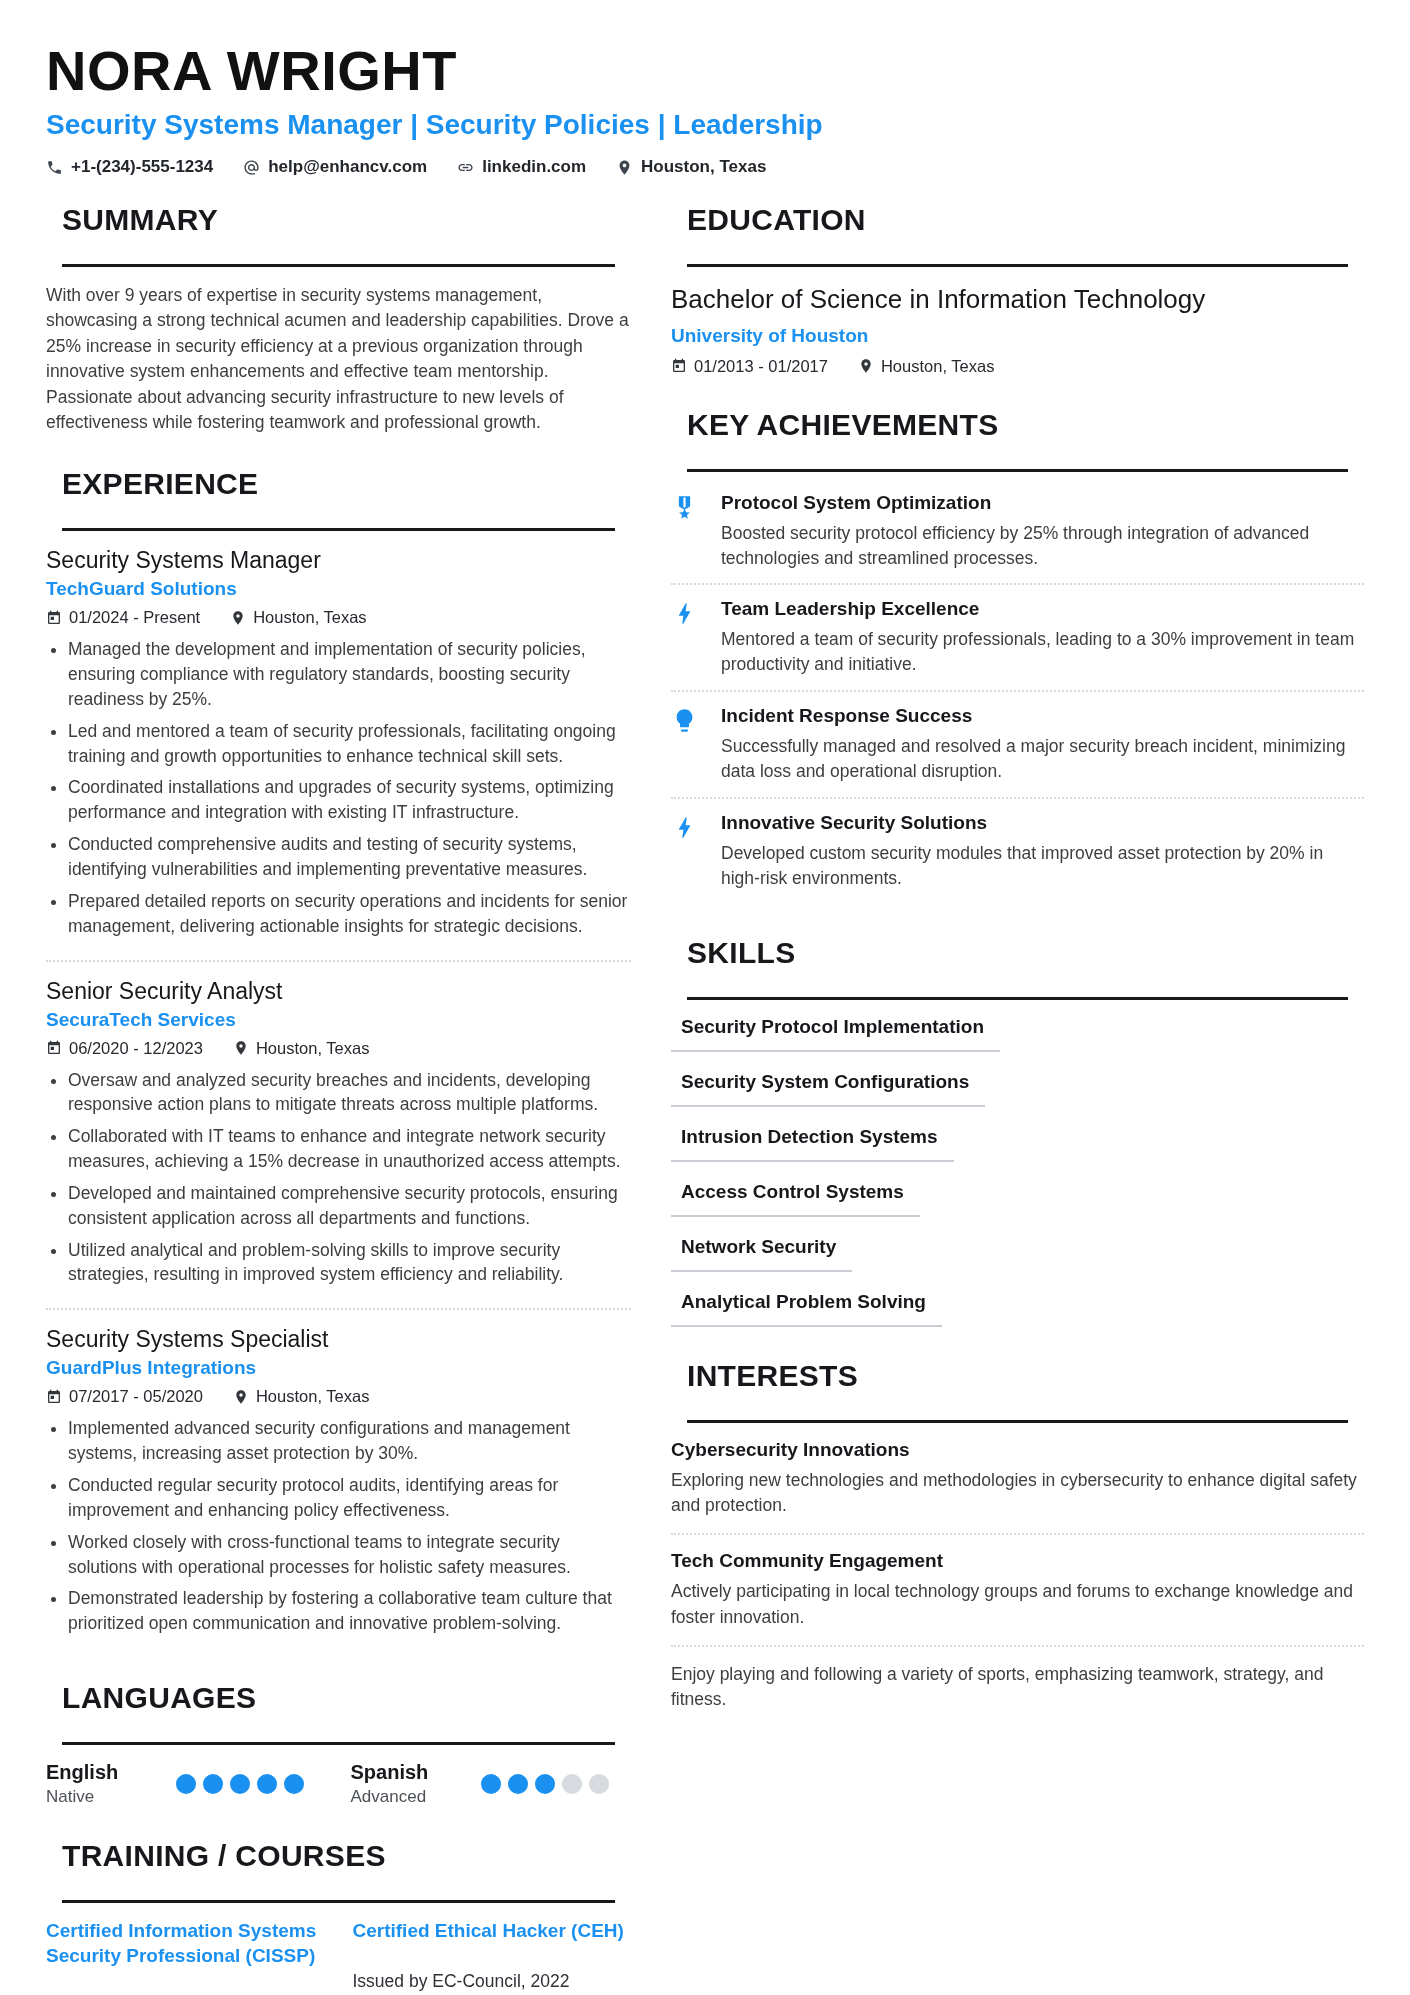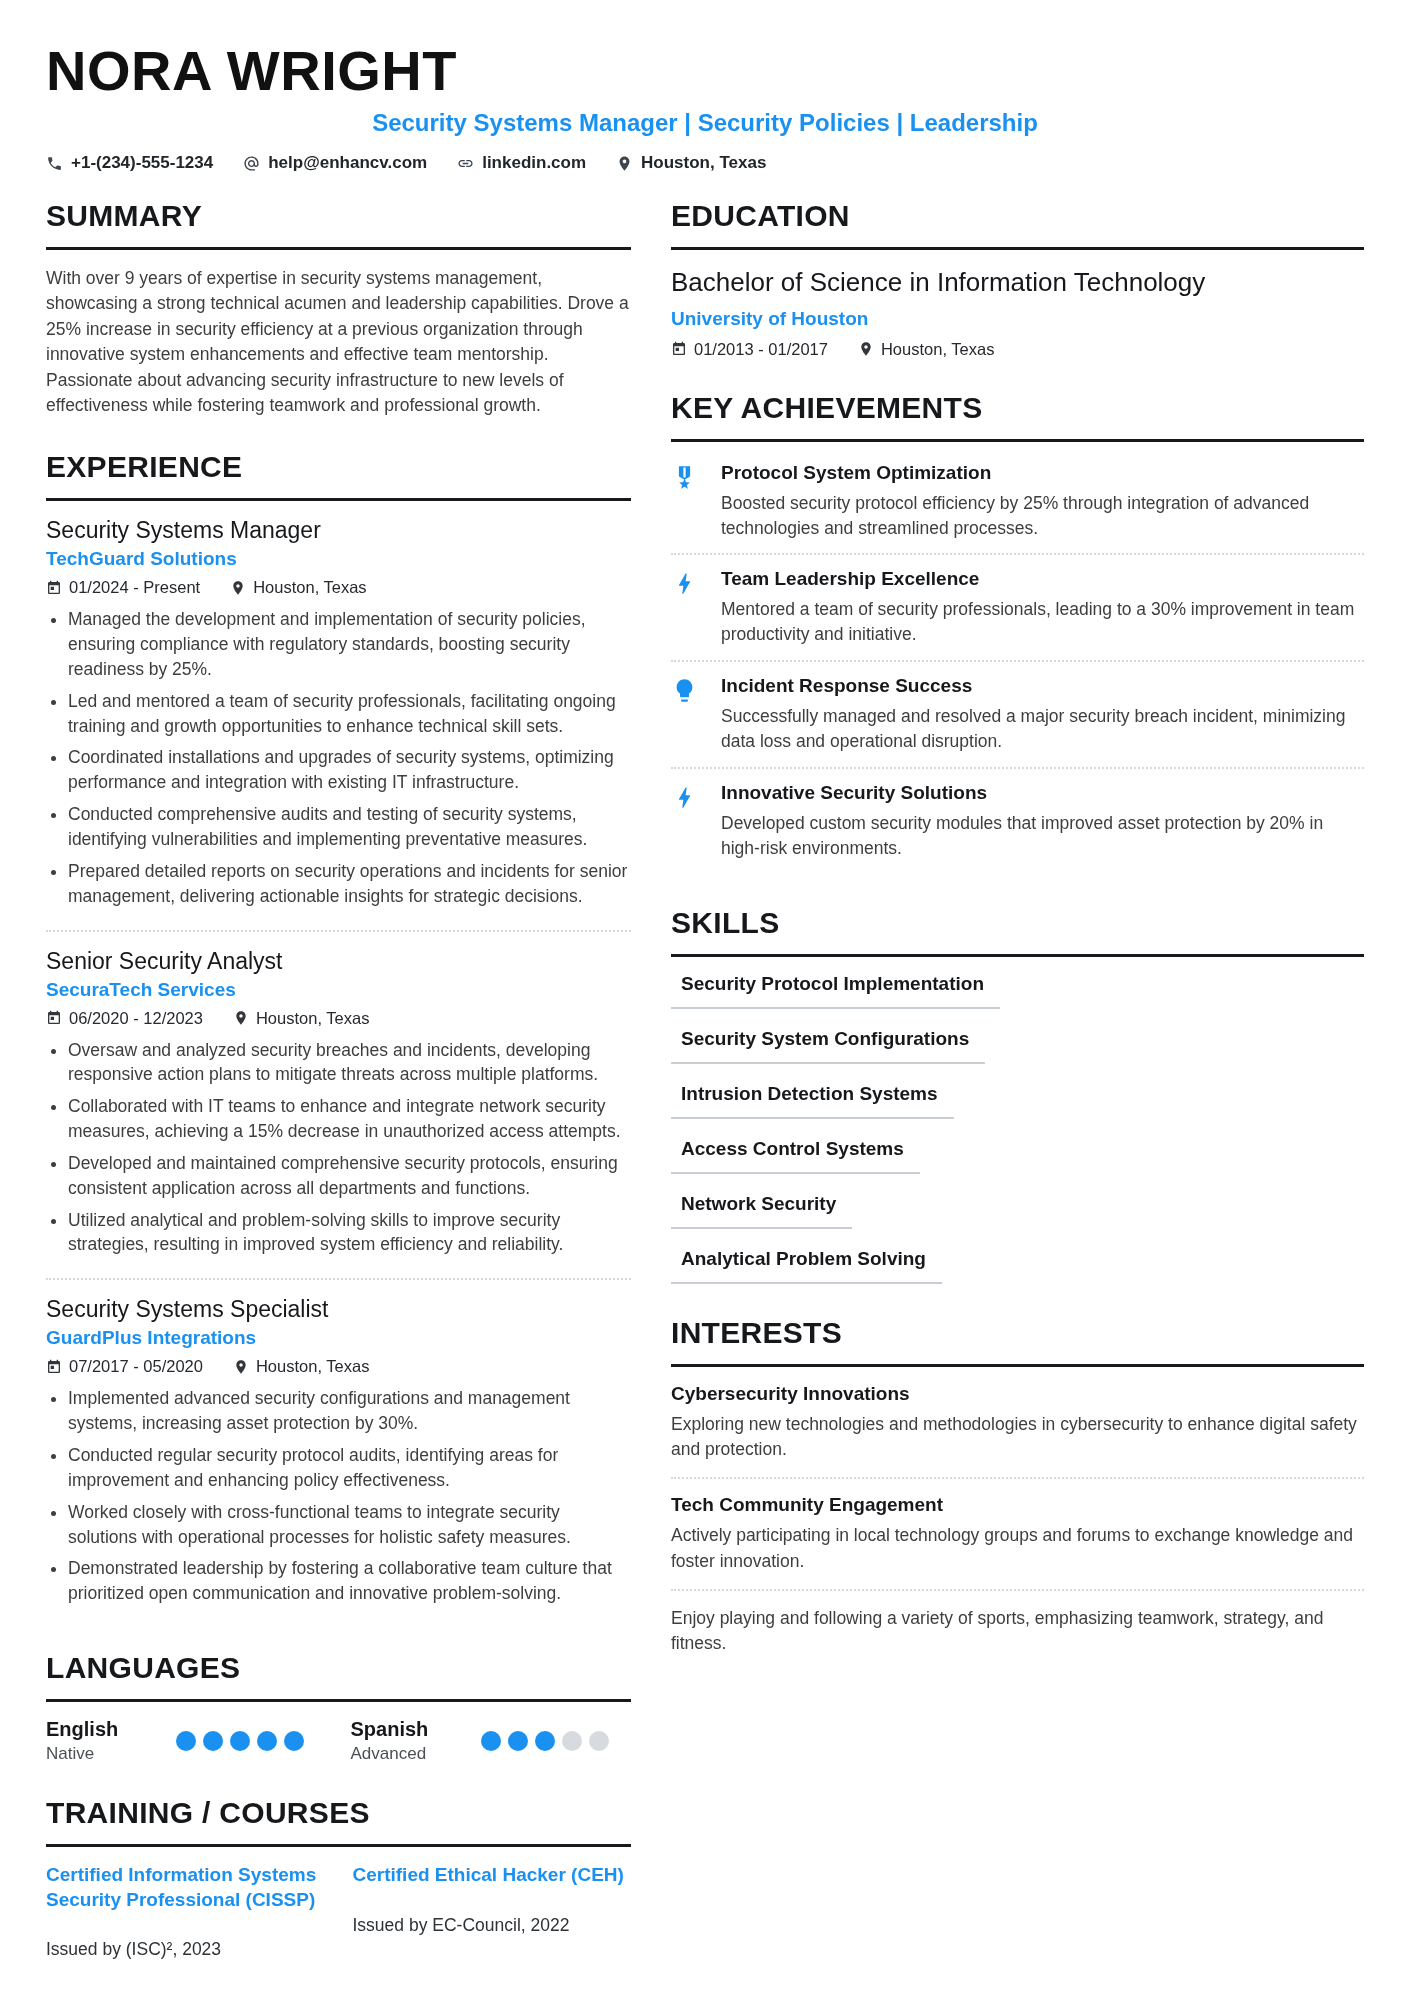--- a/index.html
+++ b/index.html
@@ -3,30 +3,30 @@
 <meta charset="utf-8">
 <style>
   html,body{margin:0;padding:0;background:#e9e9e9;}
   .page{
     width:1410px;min-height:1995px;margin:0 auto;background:#ffffff;
     box-sizing:border-box;padding:34px 46px 100px;position:relative;
     font-family:"Liberation Sans","DejaVu Sans",sans-serif;color:var(--ink,#16181b);
   }
   
   .candidate-name{font-size:56px;font-weight:800;letter-spacing:.5px;margin:4px 0 6px;color:#111;}
-  .candidate-title{font-size:24px;font-weight:600;color:var(--accent,#1a91f0);margin-bottom:16px;text-align:center;}
+  .candidate-title{font-size:28px;font-weight:600;color:var(--accent,#1a91f0);margin-bottom:16px;}
   .contact-row{display:flex;gap:30px;align-items:center;font-size:17px;font-weight:700;color:#22262b;margin-bottom:26px;flex-wrap:wrap;}
   .contact{display:inline-flex;align-items:center;gap:8px;}
   .contact svg{width:17px;height:17px;color:#3f4650;flex:0 0 auto;}
   
   .columns{display:grid;grid-template-columns:585px 693px;column-gap:40px;align-items:start;}
   section{margin-bottom:32px;}
   .section-heading{
     font-size:30px;font-weight:700;color:var(--ink,#16181b);letter-spacing:.3px;
-    border-bottom:3px solid #17191c;padding-bottom:14px;margin:0 0 16px;
+    border-bottom:3px solid #17191c;padding-bottom:27px;margin:0 16px 16px;
   }
   .body-text{font-size:17.5px;line-height:1.45;color:var(--body-text,#3e3e3e);}
   
   .job{padding-bottom:6px;}
   .job + .job{border-top:2px dotted var(--separator,#d8d8d8);padding-top:16px;margin-top:8px;}
   .job-title{font-size:23px;font-weight:400;color:#16181b;margin:0 0 4px;}
   .company{font-size:19px;font-weight:700;color:var(--accent,#1a91f0);margin:0 0 8px;}
   .meta-row{display:flex;gap:30px;align-items:center;font-size:16.5px;color:#26292e;margin-bottom:10px;flex-wrap:wrap;}
   .meta{display:inline-flex;align-items:center;gap:7px;}
   .meta svg{width:16px;height:16px;color:#33373c;flex:0 0 auto;}

